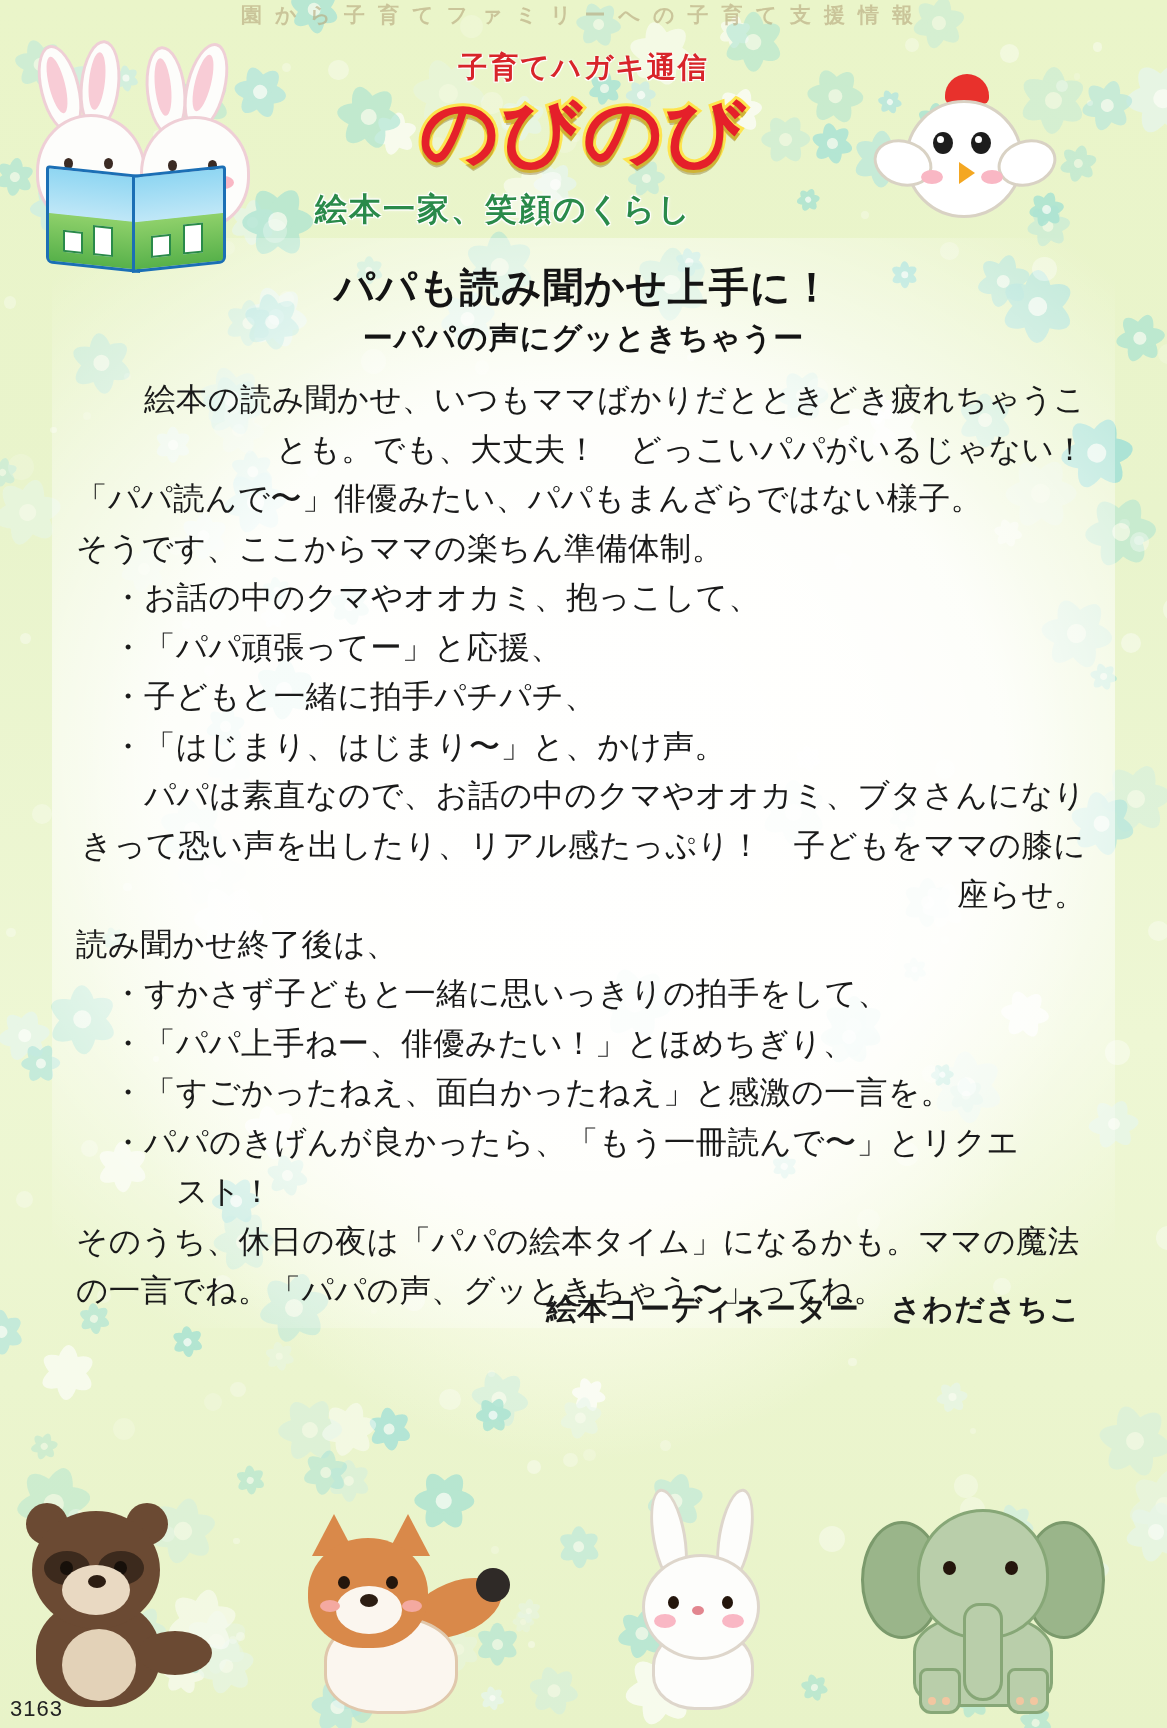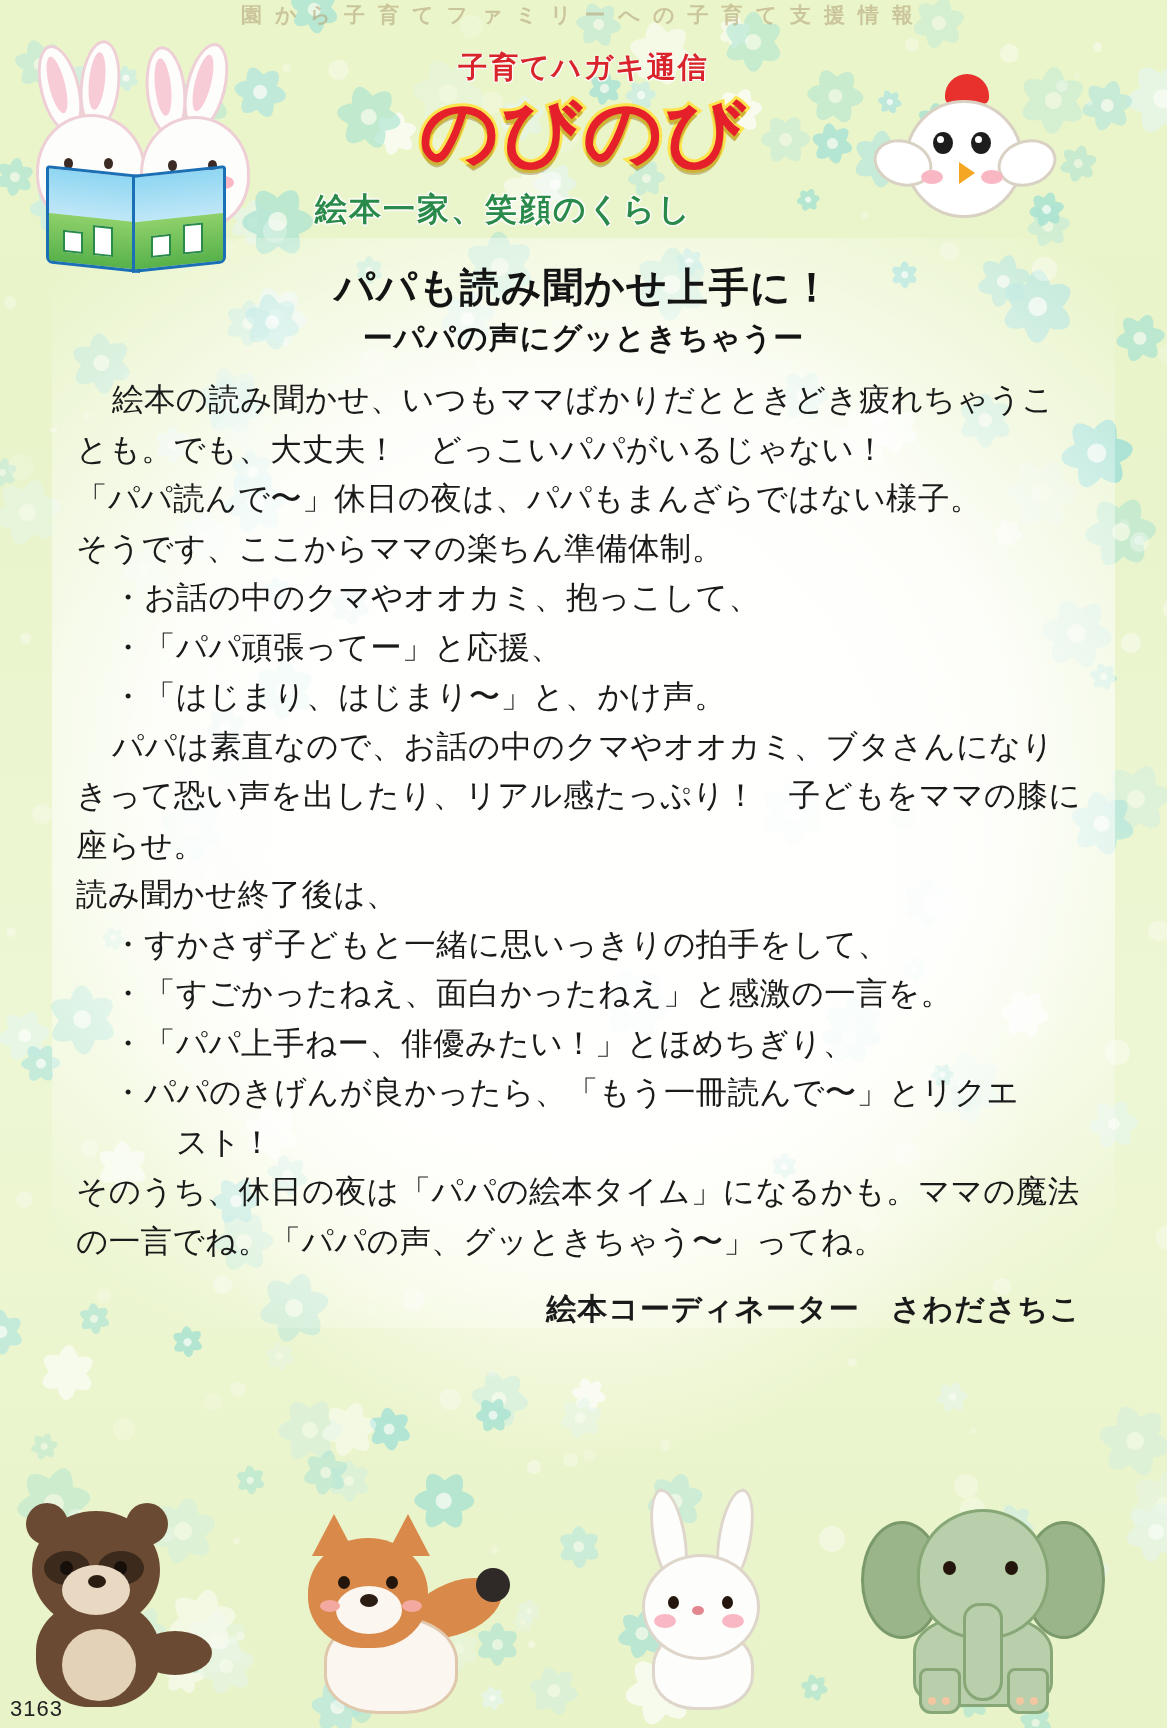--- a/index.html
+++ b/index.html
@@ -166,20 +166,21 @@
     color: #1a1a1a;
     font-size: 31.5px;
     line-height: 49.5px;
     letter-spacing: 0.4px;
   }
   .body-copy p {
     margin: 0;
   }
   .body-copy p.indent {
     text-indent: 36px;
+    text-align: right;
   }
   .body-copy p.bullet {
     padding-left: 36px;
   }
   .body-copy p.bullet-cont {
     padding-left: 100px;
   }
 
   .signature {
     position: absolute;
@@ -1502,30 +1503,31 @@
     <div class="chick-beak"></div>
     <div class="chick-cheek" style="left:54px; top:104px;"></div>
     <div class="chick-cheek" style="left:114px; top:104px;"></div>
   </div>
 
   <div class="headline">パパも読み聞かせ上手に！</div>
   <div class="subhead">ーパパの声にグッときちゃうー</div>
 
   <div class="body-copy" id="bodyCopy">
       <p class="indent">絵本の読み聞かせ、いつもママばかりだとときどき疲れちゃうことも。でも、大丈夫！　どっこいパパがいるじゃない！</p>
-      <p class="">「パパ読んで〜」休日の夜は、パパもまんざらではない様子。</p>
+      <p class="">「パパ読んで〜」俳優みたい、パパもまんざらではない様子。</p>
       <p class="">そうです、ここからママの楽ちん準備体制。</p>
       <p class="bullet">・お話の中のクマやオオカミ、抱っこして、</p>
       <p class="bullet">・「パパ頑張ってー」と応援、</p>
+      <p class="bullet">・子どもと一緒に拍手パチパチ、</p>
       <p class="bullet">・「はじまり、はじまり〜」と、かけ声。</p>
       <p class="indent">パパは素直なので、お話の中のクマやオオカミ、ブタさんになりきって恐い声を出したり、リアル感たっぷり！　子どもをママの膝に座らせ。</p>
       <p class="">読み聞かせ終了後は、</p>
       <p class="bullet">・すかさず子どもと一緒に思いっきりの拍手をして、</p>
+      <p class="bullet">・「パパ上手ねー、俳優みたい！」とほめちぎり、</p>
       <p class="bullet">・「すごかったねえ、面白かったねえ」と感激の一言を。</p>
-      <p class="bullet">・「パパ上手ねー、俳優みたい！」とほめちぎり、</p>
       <p class="bullet">・パパのきげんが良かったら、「もう一冊読んで〜」とリクエ</p>
       <p class="bullet-cont">スト！</p>
       <p class="">そのうち、休日の夜は「パパの絵本タイム」になるかも。ママの魔法の一言でね。「パパの声、グッときちゃう〜」ってね。</p>
     </div>
 
   <div class="signature">絵本コーディネーター　さわださちこ</div>
 
   <div class="illus tanuki">
     <div class="sh tan-ear" style="left:16px;"></div>
     <div class="sh tan-ear" style="left:116px;"></div>

